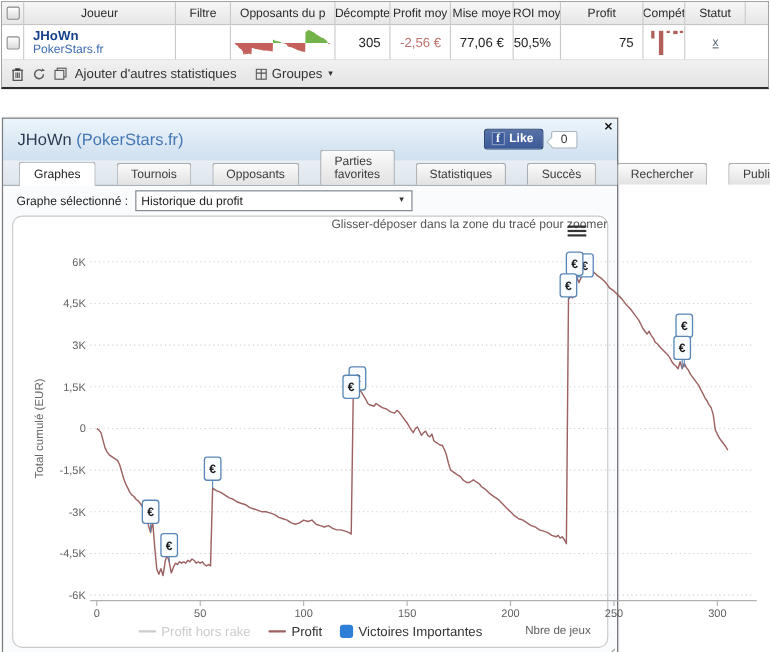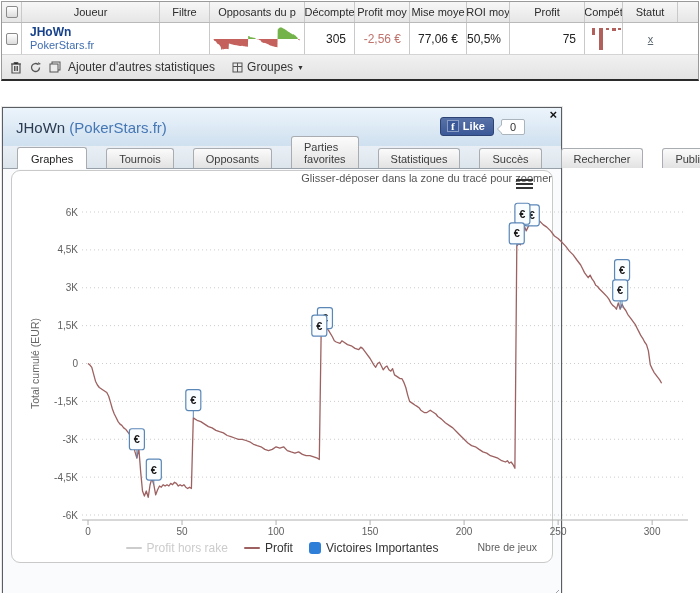--- a/index.html
+++ b/index.html
@@ -194,20 +194,27 @@
       <span class="tab">Tournois</span>
       <span class="tab">Opposants</span>
       <span class="tab">Parties favorites</span>
       <span class="tab">Statistiques</span>
       <span class="tab">Succès</span>
       <span class="tab">Rechercher</span>
       <span class="tab">Publier</span>
     </div>
 
   <div class="content">
+    <div class="selector-row">
+      <span class="selector-label">Graphe sélectionné :</span>
+      <span class="select-box">
+        <span>Historique du profit</span>
+        <span class="caret">▼</span>
+      </span>
+    </div>
 
     <div class="chart-panel">
       <div class="chart-subtitle">Glisser-déposer dans la zone du tracé pour zoomer</div>
       <div class="burger">
           <div></div>
           <div></div>
           <div></div>
         </div>
       <svg id="main-plot" width="682" height="336">
           <line x1="70" y1="8" x2="674" y2="8" stroke="#cccccc" stroke-width="1" stroke-dasharray="1,3"></line>

